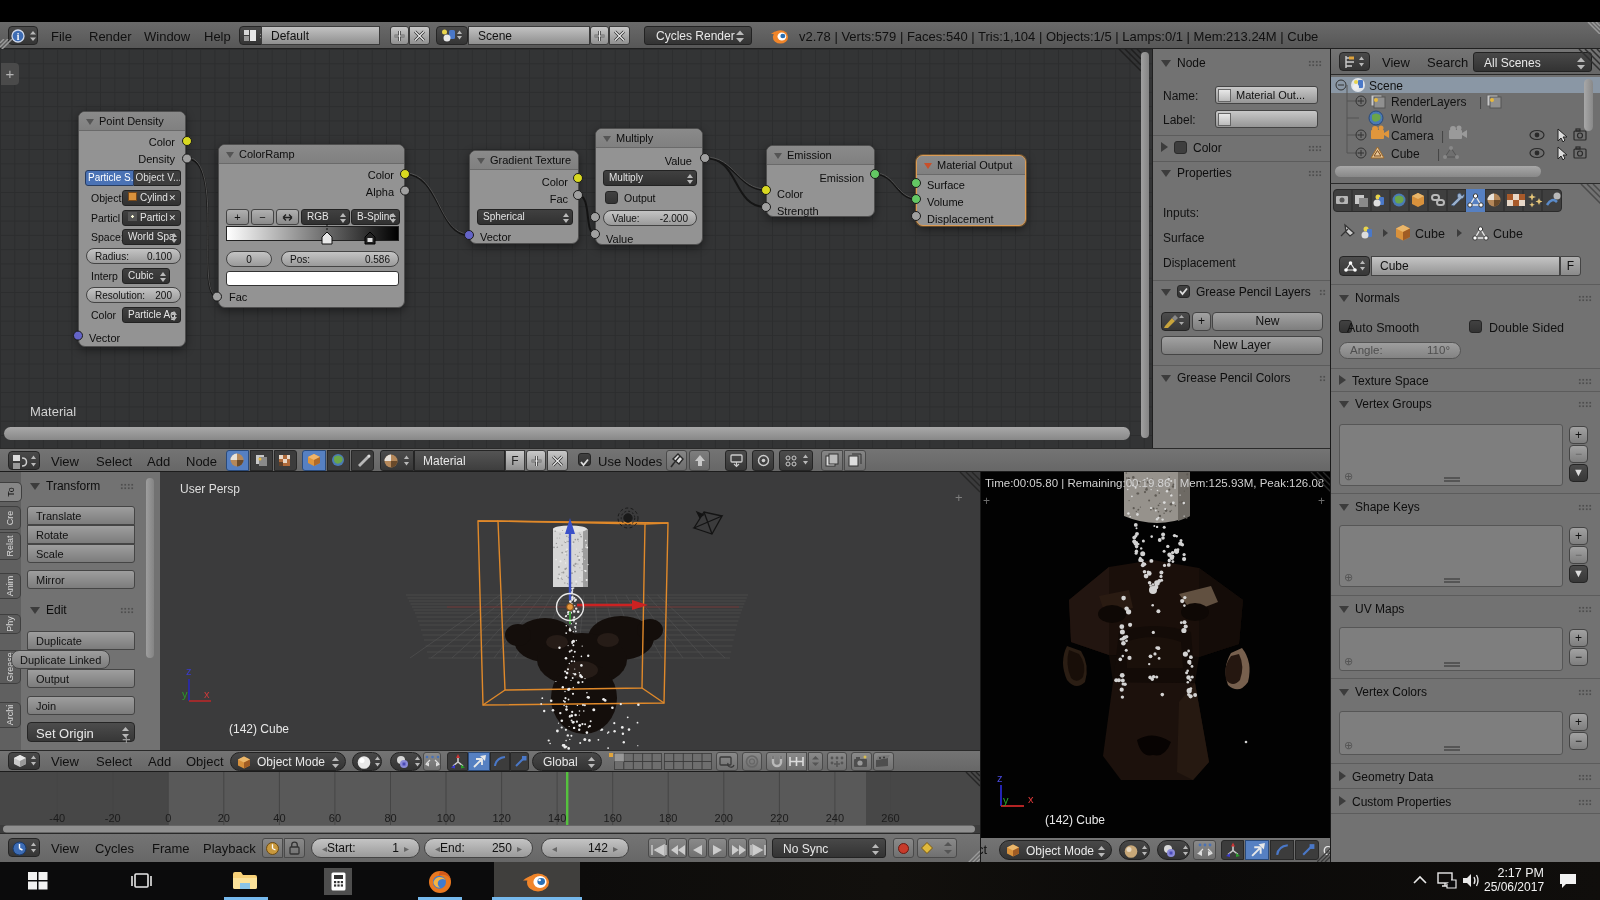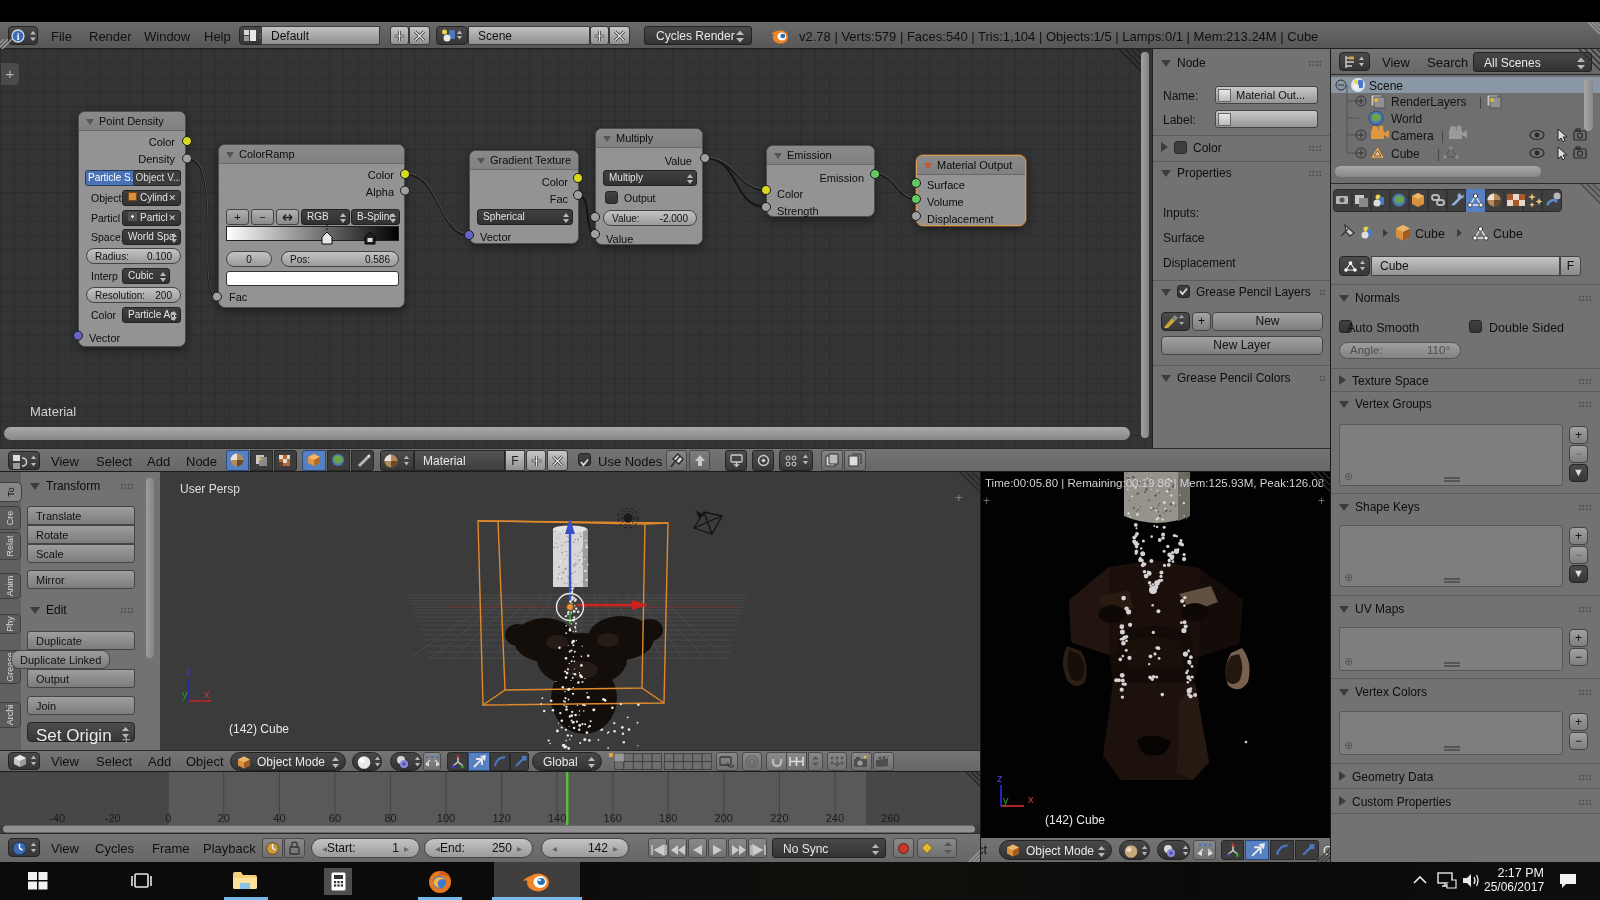--- a/index.html
+++ b/index.html
@@ -1047,21 +1047,21 @@
     <div class="sbtn" style="left:27px;top:34px;width:108px;height:19px;border-radius:3px 3px 0 0">Translate</div>
     <div class="sbtn" style="left:27px;top:53px;width:108px;height:19px;border-radius:0">Rotate</div>
     <div class="sbtn" style="left:27px;top:72px;width:108px;height:19px;border-radius:0 0 3px 3px">Scale</div>
     <div class="sbtn" style="left:27px;top:98px;width:108px;height:19px">Mirror</div>
     <div class="abs phead" style="left:30px;top:131px"><span class="tri-d"></span>Edit</div>
     <div class="grip" style="left:120px;top:135px"></div>
     <div class="sbtn" style="left:27px;top:159px;width:108px;height:19px;border-radius:3px 3px 0 0">Duplicate</div>
     <div class="sbtn" style="left:11px;top:178px;width:99px;height:19px;border-radius:8px">Duplicate Linked</div>
     <div class="sbtn" style="left:27px;top:197px;width:108px;height:19px;border-radius:0 0 3px 3px">Output</div>
     <div class="sbtn" style="left:27px;top:224px;width:108px;height:19px">Join</div>
-    <div class="dbtn" style="left:27px;top:250px;width:108px;height:20px;padding:3px 0 0 8px;font-size:17px">Set Origin
+    <div class="dbtn" style="left:27px;top:250px;width:108px;height:20px;padding:3px 0 0 8px;font-size:13px">Set Origin
       <svg class="abs" style="right:4px;top:3px" width="9" height="13" viewBox="0 0 9 13">
           <path d="M8 5 L4.5 1 L1 5 Z" fill="#b9b9b9"></path>
           <path d="M8 8 L4.5 12 L1 8 Z" fill="#b9b9b9"></path>
         </svg>
     </div>
     <div class="abs" style="left:146px;top:6px;width:8px;height:180px;background:linear-gradient(90deg,#9e9e9e,#848484);border-radius:4px"></div>
     <div class="abs" style="left:122px;top:258px;width:16px;height:16px;color:#9a9a9a;font-size:15px">+</div>
   </div>
   <div id="v3dh" class="abs">
     <div class="ebtn" style="left:8px;width:32px;top:1px;height:18px"></div>

